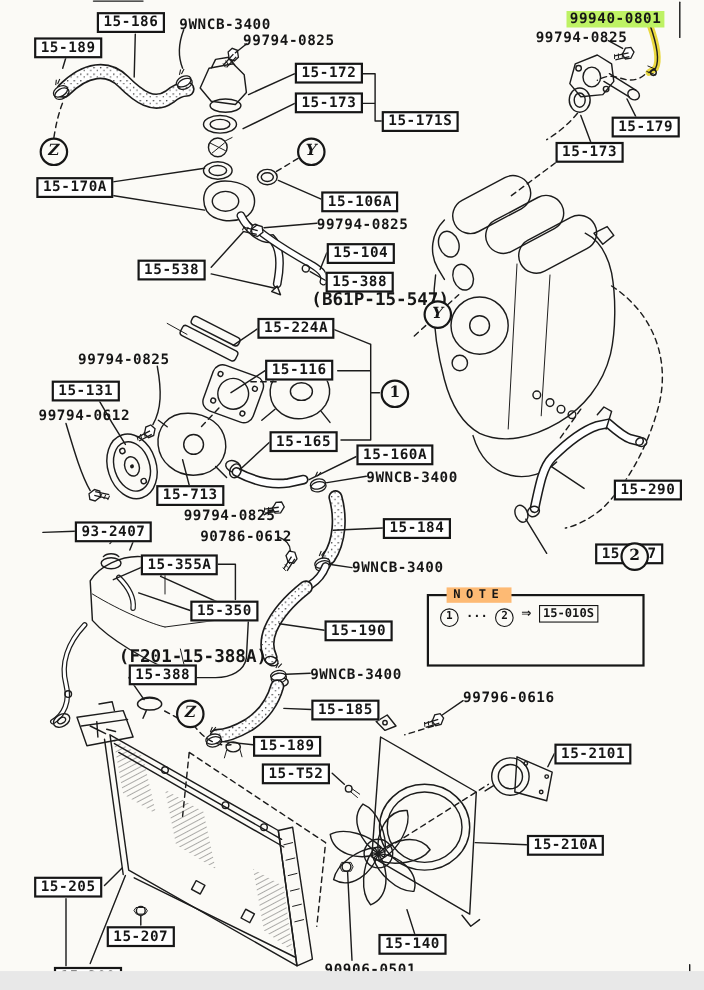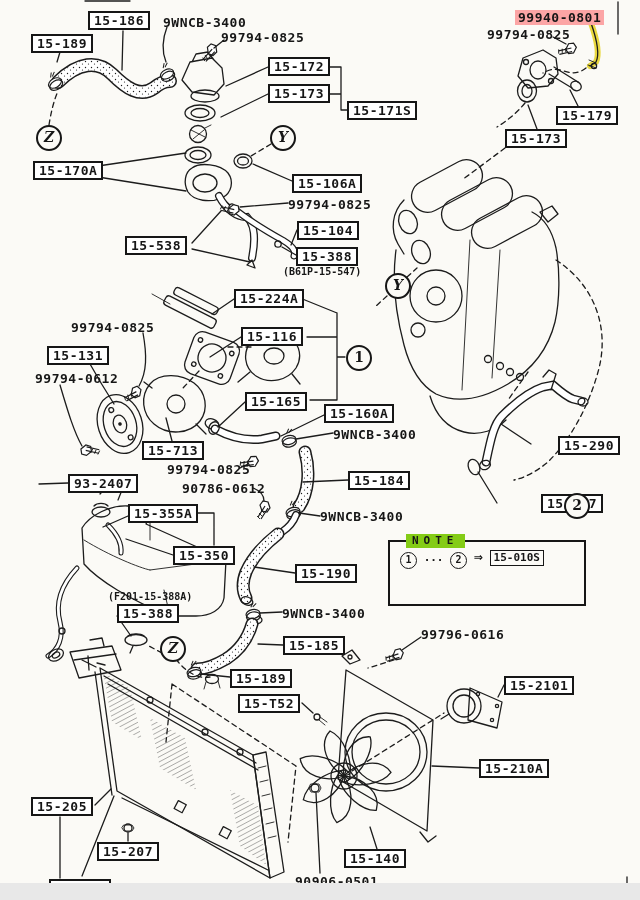--- a/index.html
+++ b/index.html
@@ -4,29 +4,29 @@
 <style>
   html,body{margin:0;padding:0;background:#e8e8e8;}
   #page{position:relative;width:640px;height:883px;background:#fbfaf6;overflow:hidden;
         font-family:"DejaVu Sans Mono",monospace;}
   #art{position:absolute;left:0;top:0;}
   #labels{position:absolute;left:0;top:0;width:640px;height:900px;}
   .lbl{position:absolute;font:bold 13px/15px "DejaVu Sans Mono",monospace;color:#161616;
        white-space:nowrap;letter-spacing:.5px;}
   .lbl.box{border:2px solid #161616;padding:0 4px;background:#fff;}
   .lbl.text{padding:0;}
-  .lbl.hl{background:#fca5a5;padding:0 3px;}
-  .lbl.small{font-size:10px;line-height:11px;letter-spacing:0;}
+  .lbl.hl{background:#bef264;padding:0 3px;}
+  .lbl.small{font-size:16px;line-height:11px;letter-spacing:0;}
   .callout{position:absolute;width:22px;height:22px;border:2.4px solid #161616;border-radius:50%;
        text-align:center;font:bold 14px/21px "DejaVu Serif",serif;color:#161616;background:#fbfaf6;}
   .callout.letter{font-style:italic;}
   
   .notebox{position:absolute;left:388px;top:540px;width:194px;height:62px;border:2.4px solid #161616;
        background:#fbfaf6;}
-  .notetitle{position:absolute;left:16px;top:-8px;background:#84cc16;padding:0 6px;
+  .notetitle{position:absolute;left:16px;top:-8px;background:#fdba74;padding:0 6px;
        font:bold 11px/14px "DejaVu Sans Mono",monospace;letter-spacing:5px;color:#161616;}
   .noterow1{position:absolute;left:10px;top:8px;width:180px;font:bold 11px/14px "DejaVu Sans Mono",monospace;color:#161616;}
   .notetext{position:absolute;left:5px;top:27px;width:188px;font:bold 9.5px/14px "DejaVu Sans Mono",monospace;
        color:#161616;letter-spacing:-.4px;}
   .ncirc{display:inline-block;width:13px;height:13px;border:1.4px solid #161616;border-radius:50%;
        text-align:center;font:bold 9px/12px "DejaVu Sans Mono",monospace;vertical-align:-2px;letter-spacing:0;}
   .ncirc.big{width:15px;height:15px;font-size:10px;line-height:14px;}
   .ncode{display:inline-block;border:1.6px solid #161616;padding:0 3px;font-weight:bold;letter-spacing:0;}
   .narrow{font-family:"DejaVu Sans",sans-serif;font-weight:bold;}
   svg .ln{stroke:#1c1c1c;fill:none;stroke-width:1.3;stroke-linecap:round;stroke-linejoin:round;}

